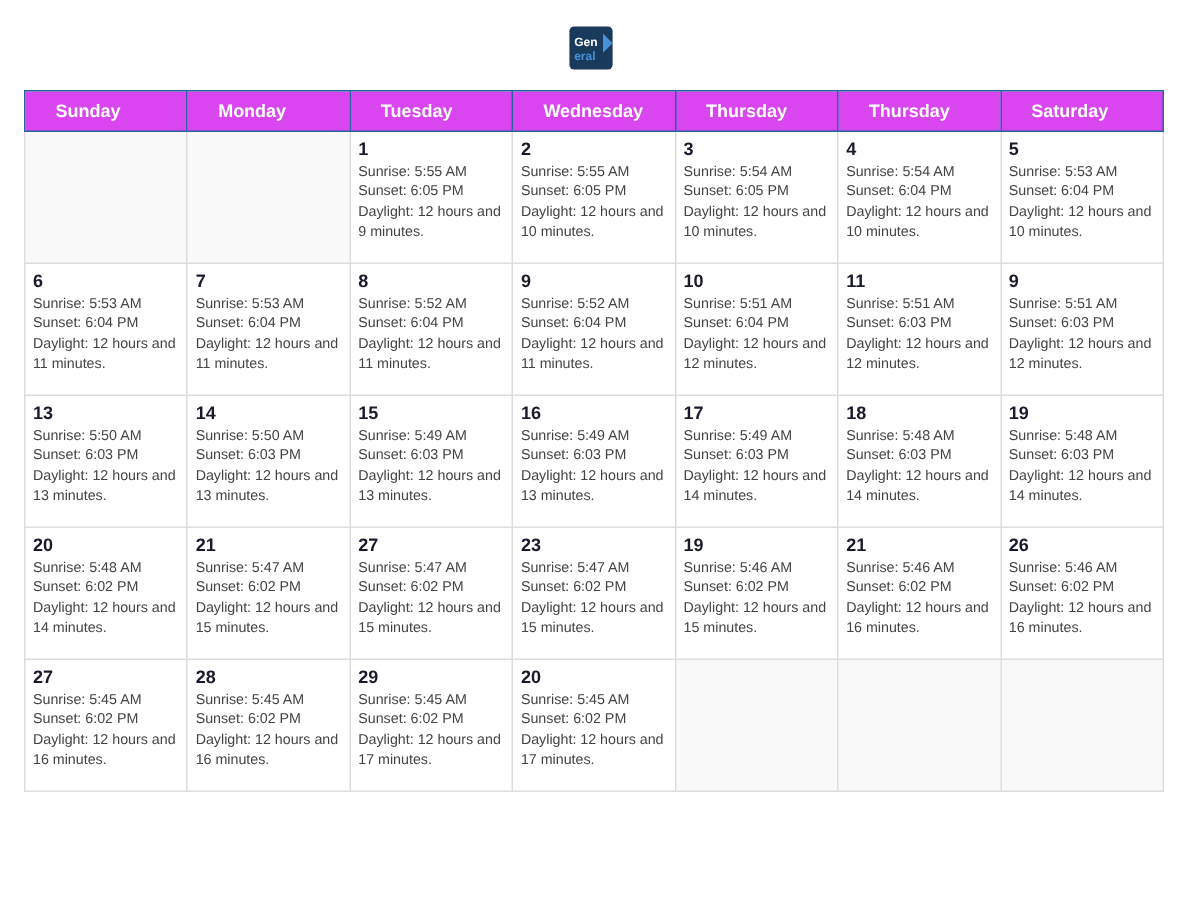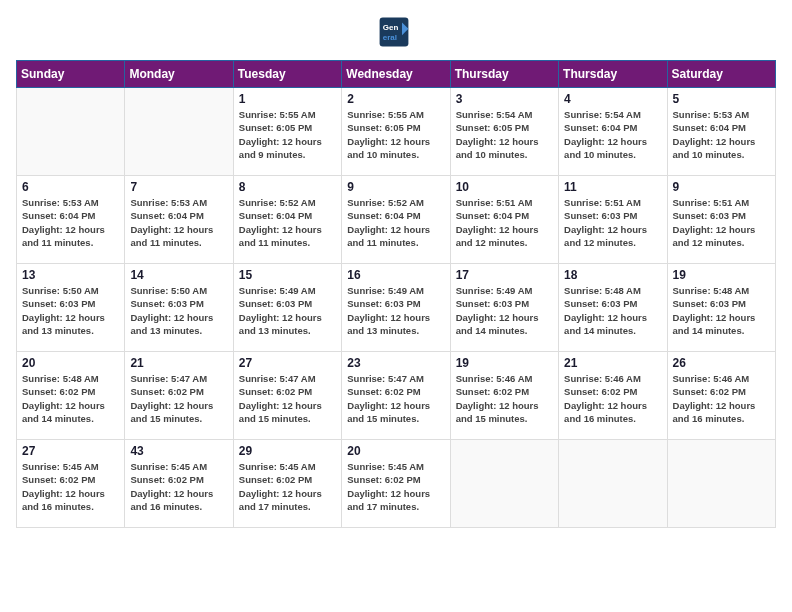--- a/index.html
+++ b/index.html
@@ -36,25 +36,25 @@
     .subtitle {
       font-size: 14px;
       color: #333;
     }
     .calendar {
       width: 100%;
       border-collapse: collapse;
       border: 1px solid #ccc;
     }
     .calendar th {
-      background-color: #701a75;
+      background-color: #d946ef;
       color: #fff;
       font-size: 12px;
       font-weight: bold;
-      padding: 6px 4px;
+      padding: 6px 20px;
       text-align: left;
       border: 1px solid #2563a0;
     }
     .calendar td {
       vertical-align: top;
       padding: 4px 5px;
       border: 1px solid #ddd;
       width: calc(100% / 7);
       min-height: 80px;
       background: #fff;
@@ -68,21 +68,20 @@
       font-size: 12px;
       font-weight: bold;
       color: #1a1a2e;
       display: block;
       margin-bottom: 2px;
     }
     .day-info {
       font-size: 9.5px;
       color: #444;
       line-height: 1.4;
-      font-weight: bold;
     }
     tr.week-row td {
       height: 88px;
     }
   </style>
 </head>
 <body>
 
 <div class="header">
   <div class="logo">
@@ -285,21 +284,21 @@
         </td>
       </tr>
       <tr class="week-row">
         <td>
           <span class="day-number">27</span>
           <div class="day-info" style="white-space: pre-line;">Sunrise: 5:45 AM
 Sunset: 6:02 PM
 Daylight: 12 hours and 16 minutes.</div>
         </td>
         <td>
-          <span class="day-number">43</span>
+          <span class="day-number">28</span>
           <div class="day-info" style="white-space: pre-line;">Sunrise: 5:45 AM
 Sunset: 6:02 PM
 Daylight: 12 hours and 16 minutes.</div>
         </td>
         <td>
           <span class="day-number">29</span>
           <div class="day-info" style="white-space: pre-line;">Sunrise: 5:45 AM
 Sunset: 6:02 PM
 Daylight: 12 hours and 17 minutes.</div>
         </td>

